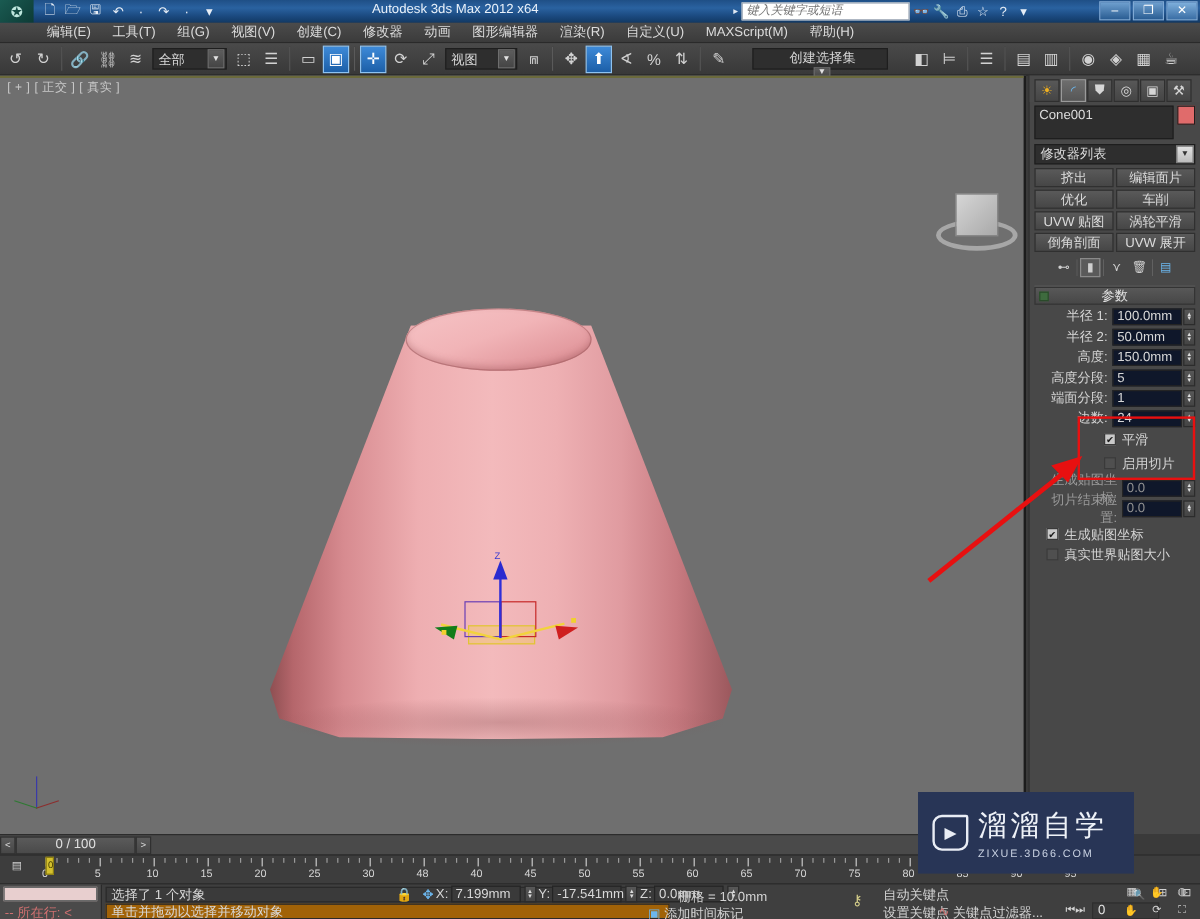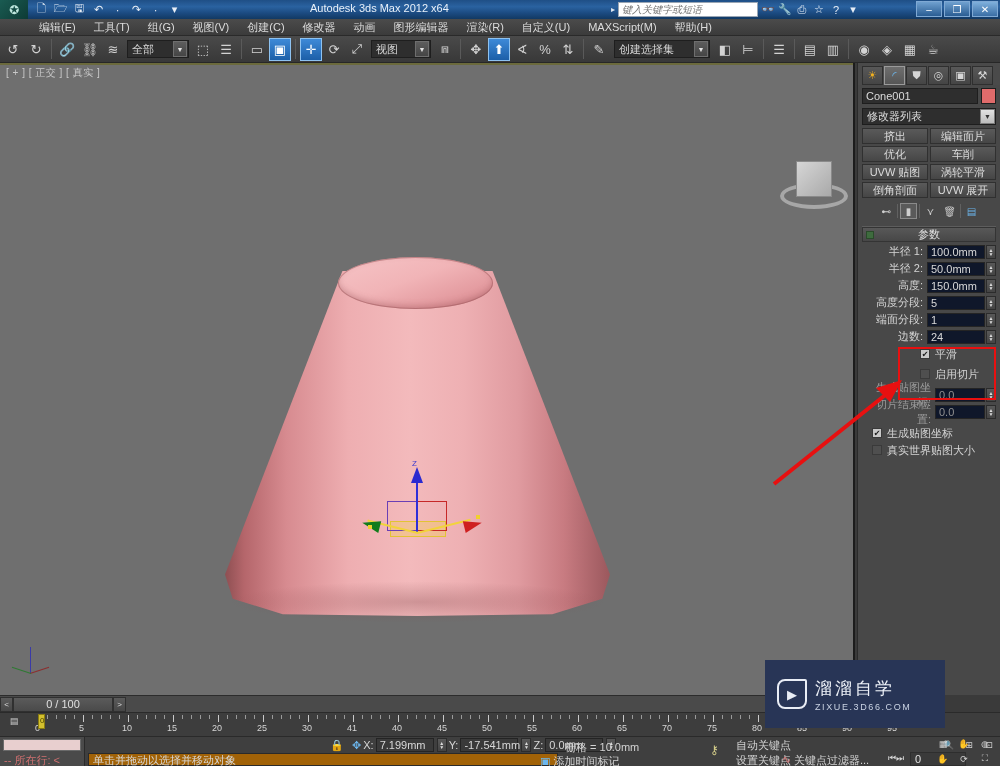--- a/index.html
+++ b/index.html
@@ -193,21 +193,21 @@
     background:#4a4a4a;
   }
   .cp-tab {
     width:21px; height:19px; display:flex; align-items:center; justify-content:center;
     background: linear-gradient(to bottom,#585858,#454545);
     border:1px solid #2f2f2f; font-size:11px; color:#d6d6d6;
   }
   .cp-tab.on { background: linear-gradient(to bottom,#6e6e6e,#565656); border:1px solid #9a9a9a; }
   .cp-namerow { display:flex; padding:3px 4px 2px 4px; gap:3px; }
   .cp-name {
-    flex:1; height:16px; background:#2e2e2e; border:1px solid #1e1e1e;
+    flex:1; height:28px; background:#2e2e2e; border:1px solid #1e1e1e;
     color:#dcdcdc; font-size:11px; padding:1px 3px;
   }
   .cp-color { width:15px; height:16px; background:#e06b6b; border:1px solid #1e1e1e; }
   .cp-modlist {
     margin:2px 4px 3px 4px; height:17px; background:#2e2e2e; border:1px solid #1e1e1e;
     display:flex; align-items:center; color:#dcdcdc; font-size:11px; padding-left:4px;
   }
   .cp-modlist .arw {
     margin-left:auto; width:15px; height:15px; background:linear-gradient(to bottom,#e2e2e2,#bdbdbd);
     border:1px solid #7d7d7d; display:flex; align-items:center; justify-content:center;
@@ -352,21 +352,21 @@
   .watermark {
     position:absolute; left:765px; top:660px; width:180px; height:68px;
     background:#283556; display:flex; align-items:center; gap:8px; padding-left:12px;
     z-index: 50;
   }
   .wm-logo {
     width:30px; height:30px; border:2px solid #e9edf5; border-radius:8px 2px 8px 8px;
     display:flex; align-items:center; justify-content:center; color:#e9edf5; font-size:13px;
   }
   .wm-text { display:flex; flex-direction:column; }
-  .wm-cn { font-size:17px; color:#eef2f8; letter-spacing:3px; }
+  .wm-cn { font-size:24px; color:#eef2f8; letter-spacing:3px; }
   .wm-en { font-size:9px; color:#c9d2e2; letter-spacing:1.6px; margin-top:2px; }
 </style>
 </head>
 <body>
 
 <div id="app">
 
   <div class="titlebar">
     <div class="logo-btn">✪</div>
     <div class="qat">
@@ -439,21 +439,21 @@
     </div>
     <div class="tb">⩎</div>
     <div class="tb-sep"></div>
     <div class="tb">✥</div>
     <div class="tb on">⬆</div>
     <div class="tb">∢</div>
     <div class="tb">%</div>
     <div class="tb">⇅</div>
     <div class="tb-sep"></div>
     <div class="tb">✎</div>
-    <div class="combo" style="width:96px;margin:0 3px;">
+    <div class="combo" style="width:113px;margin:0 16px;flex-direction:column;">
       <span class="cap">创建选择集</span>
       <span class="arw">▼</span>
     </div>
     <div class="tb">◧</div>
     <div class="tb">⊨</div>
     <div class="tb-sep"></div>
     <div class="tb">☰</div>
     <div class="tb-sep"></div>
     <div class="tb">▤</div>
     <div class="tb">▥</div>
@@ -664,21 +664,21 @@
         <div class="tick minor" style="left:253px;"></div>
         <div class="tick minor" style="left:262px;"></div>
         <div class="tick minor" style="left:271px;"></div>
       <div class="tick major" style="left:280px;"></div>
         <div class="rlbl" style="left:274px;">30</div>
       <div class="tick minor" style="left:289px;"></div>
         <div class="tick minor" style="left:298px;"></div>
         <div class="tick minor" style="left:307px;"></div>
         <div class="tick minor" style="left:316px;"></div>
       <div class="tick major" style="left:325px;"></div>
-        <div class="rlbl" style="left:319px;">41</div>
+        <div class="rlbl" style="left:319px;">48</div>
       <div class="tick minor" style="left:334px;"></div>
         <div class="tick minor" style="left:343px;"></div>
         <div class="tick minor" style="left:352px;"></div>
         <div class="tick minor" style="left:361px;"></div>
       <div class="tick major" style="left:370px;"></div>
         <div class="rlbl" style="left:364px;">40</div>
       <div class="tick minor" style="left:379px;"></div>
         <div class="tick minor" style="left:388px;"></div>
         <div class="tick minor" style="left:397px;"></div>
         <div class="tick minor" style="left:406px;"></div>
@@ -748,20 +748,21 @@
     <div class="slider-handle">
       <span class="zero">0</span>
     </div>
   </div>
 
   <div class="statusbar">
     <div class="sb-left">
       <div class="sb-mini"></div>
       <div class="sb-row-lbl">-- <span>所在行:</span> &lt;</div>
     </div>
+    <div class="sb-prompt1">选择了 1 个对象</div>
     <div class="sb-prompt2">单击并拖动以选择并移动对象</div>
     <div class="sb-lock">🔒</div>
     <div class="sb-xyz">
       <span style="color:#6cb7ee;">✥</span>
       <span class="coordlbl">X:</span>
       <span class="coordfield">7.199mm</span>
       <span class="spinbtns">▲<br>▼</span>
       <span class="coordlbl">Y:</span>
       <span class="coordfield">-17.541mm</span>
       <span class="spinbtns">▲<br>▼</span>

